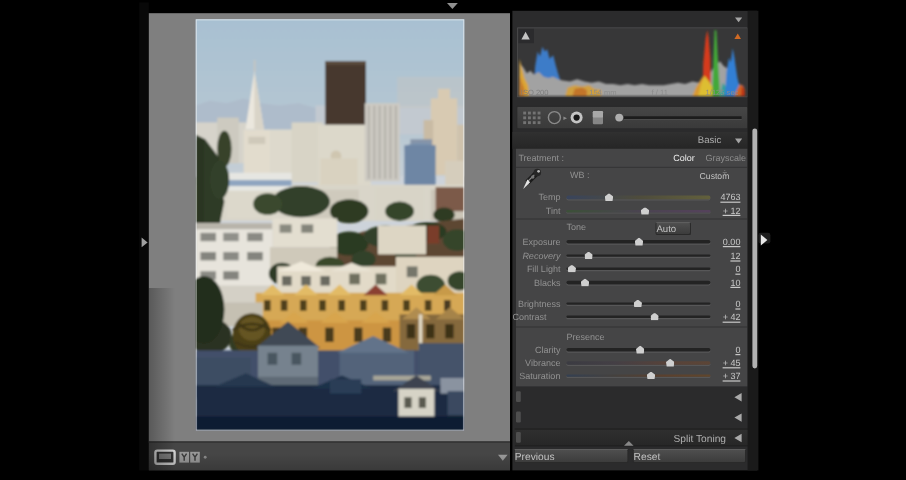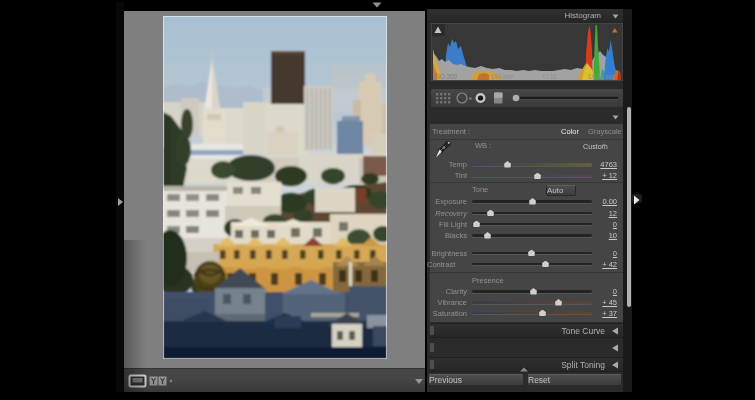--- a/index.html
+++ b/index.html
@@ -248,21 +248,20 @@
     <rect x="25.5" y="8.5" width="8" height="9" fill="#989898"></rect>
     <rect x="34.5" y="8.5" width="8" height="9" fill="#989898"></rect>
     <path d="M27.5,10 l2,3 v3 M31.5,10 l-2,3" stroke="#3a3a3a" stroke-width="1.2" fill="none"></path>
     <path d="M36.5,10 l2,3 v3 M40.5,10 l-2,3" stroke="#3a3a3a" stroke-width="1.2" fill="none"></path>
     <circle cx="47" cy="13" r="1.2" fill="#8a8a8a"></circle>
     <polygon points="291,11 299,11 295,16" fill="#9a9a9a"></polygon>
   </svg>
 
   <div class="abs" id="panel">
 
-    <div class="hdr" style="top:0;height:14px;"><span style="margin-right:22px">Histogram</span></div>
     <svg class="abs" style="left:185px;top:5px" width="7" height="5">
           <polygon points="0.5,0.5 6.5,0.5 3.5,4.5" fill="#a4a4a4"></polygon>
         </svg>
 
     <svg class="abs" style="left:4px;top:14px" width="192" height="58" viewBox="0 0 192 58">
       <defs>
             <filter id="hsoft" x="-5%" y="-5%" width="110%" height="110%">
               <feGaussianBlur stdDeviation="0.7"></feGaussianBlur>
             </filter>
           </defs>
@@ -332,20 +331,21 @@
       <polygon points="39.5,9 42.5,10.5 39.5,12" fill="#8a8a8a"></polygon>
       <circle cx="50.5" cy="10" r="5" fill="#c4c4c4"></circle>
       <circle cx="50.5" cy="10" r="2.6" fill="#161616"></circle>
       <rect x="64" y="4.5" width="8.5" height="11" rx="1" fill="#868686"></rect>
       <rect x="64" y="4.5" width="8.5" height="5.5" rx="1" fill="#a8a8a8"></rect>
       <circle cx="86" cy="10" r="3.3" fill="#adadad"></circle>
       <line x1="90" y1="10" x2="188" y2="10" stroke="#1c1c1c" stroke-width="2.4"></line>
       <line x1="90" y1="11.6" x2="188" y2="11.6" stroke="#4e4e4e" stroke-width="0.8"></line>
     </svg>
 
+    <div class="hdr" style="top:101px;"><span style="margin-right:22px">Basic</span></div>
     <svg class="abs" style="left:185px;top:106px" width="7" height="5">
           <polygon points="0.5,0.5 6.5,0.5 3.5,4.5" fill="#a4a4a4"></polygon>
         </svg>
 
     <div class="abs" style="left:3px;top:115px;width:193px;height:198px;background:#454546;"></div>
 
     <div class="lbl" style="left:5px;top:118px;">Treatment :</div>
     <div class="abs" style="left:134px;top:117.5px;font-size:7.5px;color:#ececec;">Color</div>
     <div class="abs" style="left:161px;top:117.5px;font-size:7.5px;color:#8e8e8e;">Grayscale</div>
     <div class="abs" style="left:3px;top:130px;width:193px;height:1px;background:#363637;"></div>
@@ -430,23 +430,20 @@
           <div class="knob" style="left:83px;"></div>
         </div>
     <div class="val" style="left:150px;top:289px;">+ 45</div>
 
     <div class="lbl" style="left:0;top:299.5px;width:40px;text-align:right;">Saturation</div>
     <div class="track" style="top:302.5px;background:linear-gradient(90deg,#344052,#45413e,#5a402e,#60462c);">
           <div class="knob" style="left:67px;"></div>
         </div>
     <div class="val" style="left:150px;top:299.5px;">+ 37</div>
 
-    <div class="collhdr" style="top:314px;">
-          <span style="float:right;margin-right:24px;">Tone Curve</span>
-        </div>
     <svg class="abs" style="left:184px;top:318px" width="8" height="8">
           <polygon points="7,0.5 7,7.5 1,4" fill="#aaa"></polygon>
         </svg>
     <div class="abs" style="left:3px;top:317px;width:4px;height:9px;background:#4e4e4e;border-radius:1px;"></div>
 
     <svg class="abs" style="left:184px;top:335px" width="8" height="8">
           <polygon points="7,0.5 7,7.5 1,4" fill="#aaa"></polygon>
         </svg>
     <div class="abs" style="left:3px;top:334px;width:4px;height:9px;background:#4e4e4e;border-radius:1px;"></div>
 

